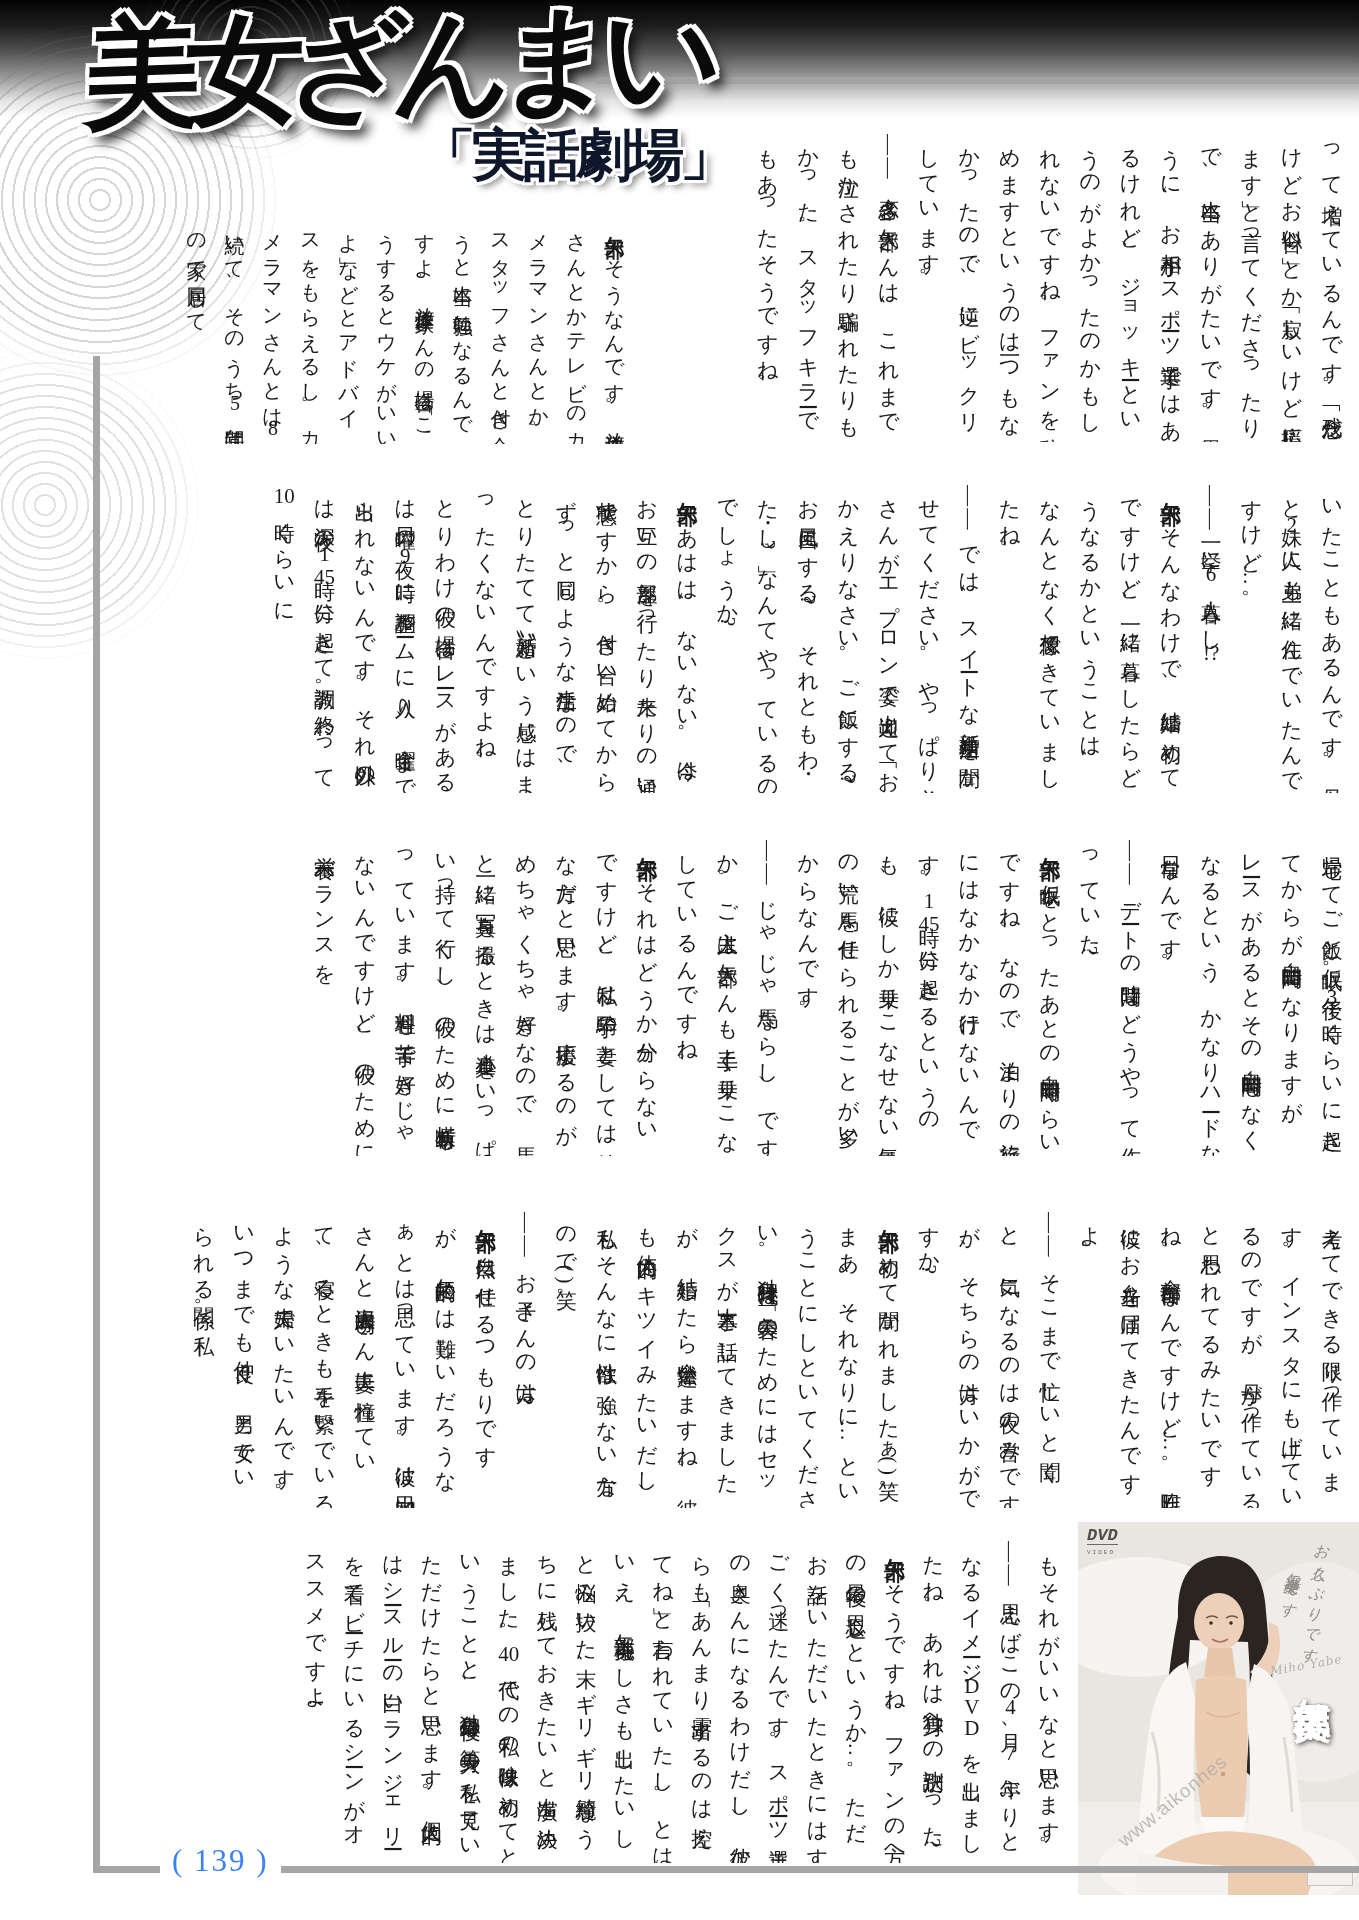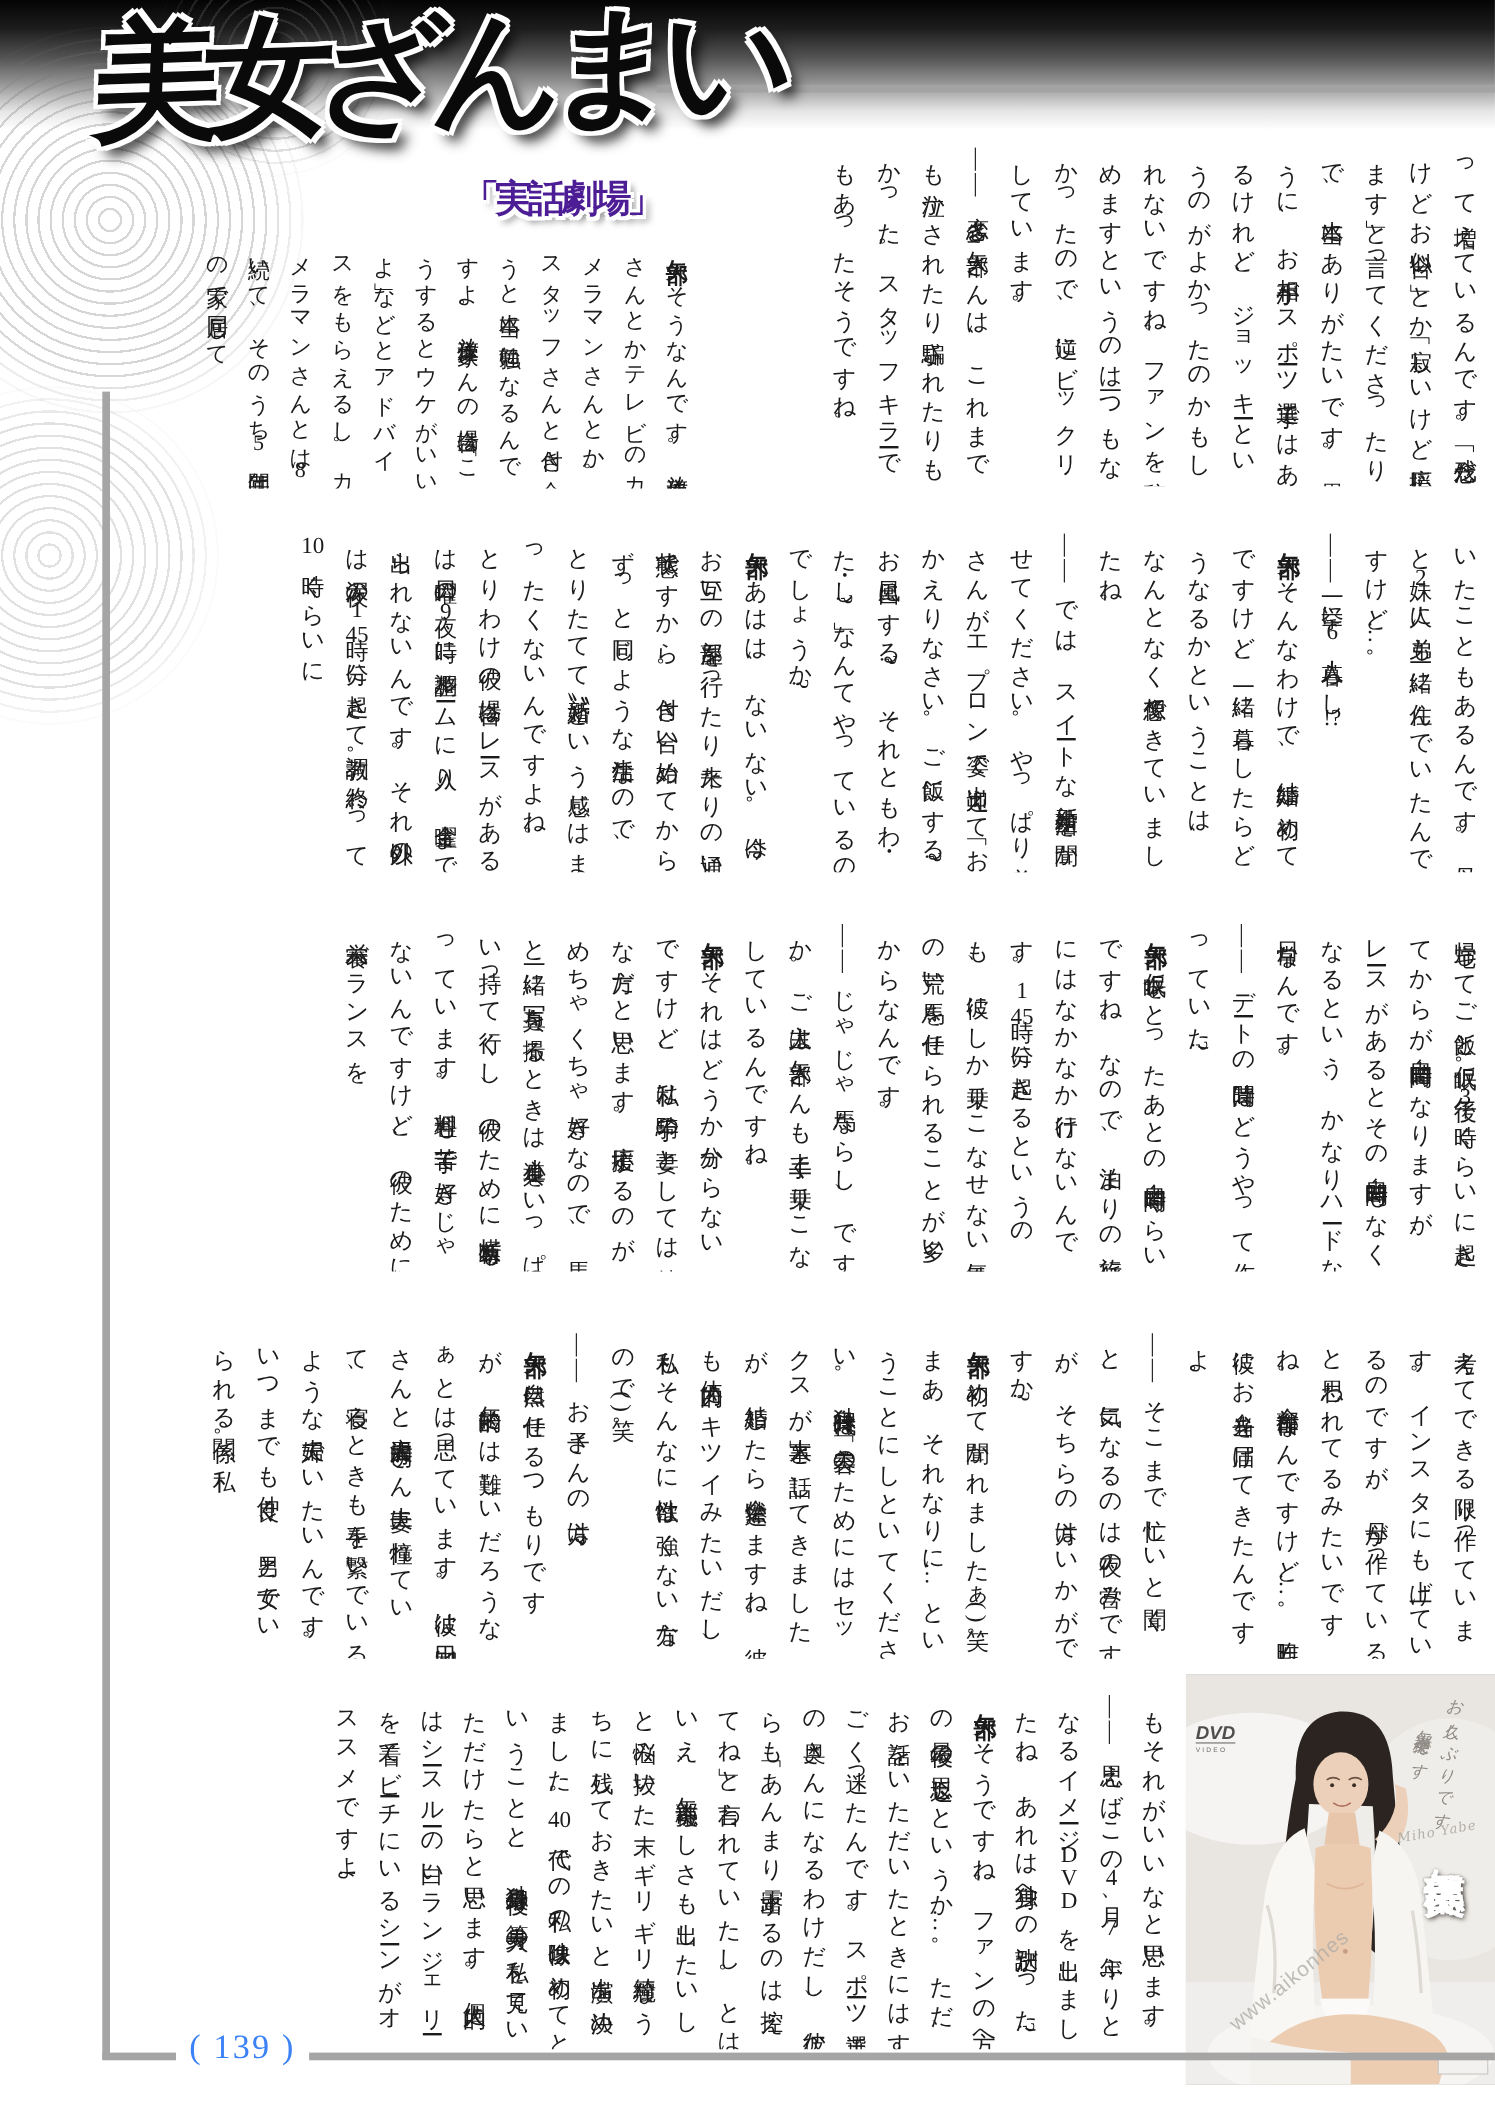--- a/index.html
+++ b/index.html
@@ -35,27 +35,26 @@
     transform:rotate(-2deg) skewX(-4deg);
     text-shadow:
       -4px -4px 0 #fff,4px -4px 0 #fff,-4px 4px 0 #fff,4px 4px 0 #fff,
       -4px 0 0 #fff,4px 0 0 #fff,0 -4px 0 #fff,0 4px 0 #fff,
       9px 10px 12px rgba(0,0,0,.85);
     white-space:nowrap;
   }
   .subtitle{
     position:absolute;left:420px;top:118px;
     font-family:"Liberation Sans","DejaVu Sans",sans-serif;font-weight:900;
-    font-size:34px;letter-spacing:-4px;color:#4c1d95;
+    font-size:56px;letter-spacing:-4px;color:#0f172a;
     text-shadow:
       -3px -3px 0 #fff,3px -3px 0 #fff,-3px 3px 0 #fff,3px 3px 0 #fff,
       -3px 0 0 #fff,3px 0 0 #fff,0 -3px 0 #fff,0 3px 0 #fff,
       5px 5px 7px rgba(0,0,0,.55);
     white-space:nowrap;
-    margin-top:40px;
   }
   
   .band{
     position:absolute;
     writing-mode:vertical-rl;text-orientation:mixed;
     font-size:21px;letter-spacing:2.4px;line-height:40.3px;
     overflow:hidden;
   }
   .band p{margin:0;padding:0;}
   .band .spk{font-family:"Liberation Sans","DejaVu Sans",sans-serif;font-weight:700;}
@@ -76,22 +75,22 @@
   }
   
   .photo{
     position:absolute;left:1078px;top:1522px;width:282px;height:373px;
     background:linear-gradient(160deg,#f0eeeb 0%,#e3e0dc 55%,#d7d4cf 100%);
     overflow:hidden;box-shadow:0 0 0 1px #cfcdc9 inset;
   }
   .photo svg{position:absolute;left:0;top:0;}
   .dvd-logo{
     position:absolute;left:9px;top:6px;color:#4e4e4e;
-    font-family:Liberation Sans, sans-serif;
-    font-weight:900;font-style:italic;font-size:17px;letter-spacing:0;line-height:15px;margin-top:40px;
+    font-family:Liberation Mono, monospace;
+    font-weight:900;font-style:italic;font-size:17px;letter-spacing:0;line-height:15px;
   }
   .dvd-logo small{display:block;font-style:normal;font-weight:400;font-size:6px;letter-spacing:2px;color:#6a6a6a;border-top:1px solid #6a6a6a;margin-top:1px;}
   .photo-caption{
     position:absolute;writing-mode:vertical-rl;
     font-size:15px;letter-spacing:3px;color:#8f8b84;
     font-style:italic;transform:rotate(7deg);
     font-family:"Liberation Serif","DejaVu Serif",serif;
   }
   .cap1{left:228px;top:12px;}
   .cap2{left:203px;top:38px;}

